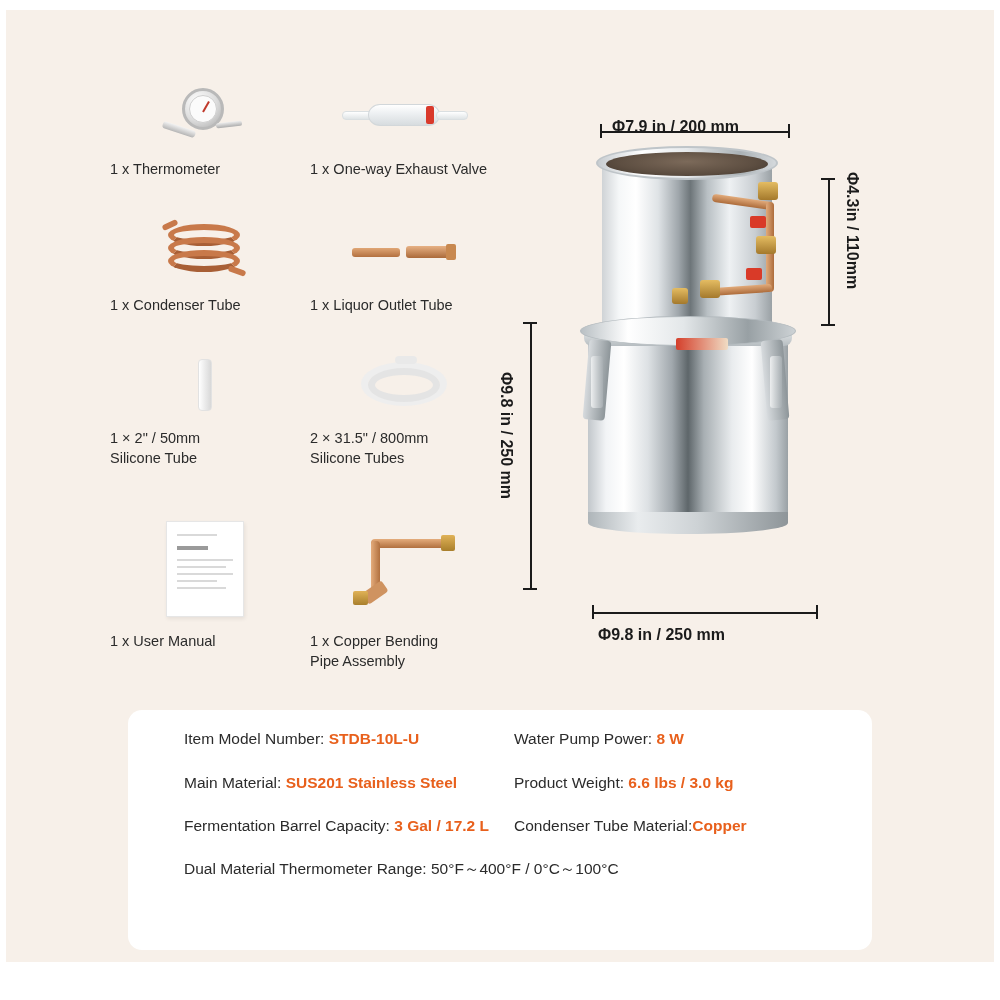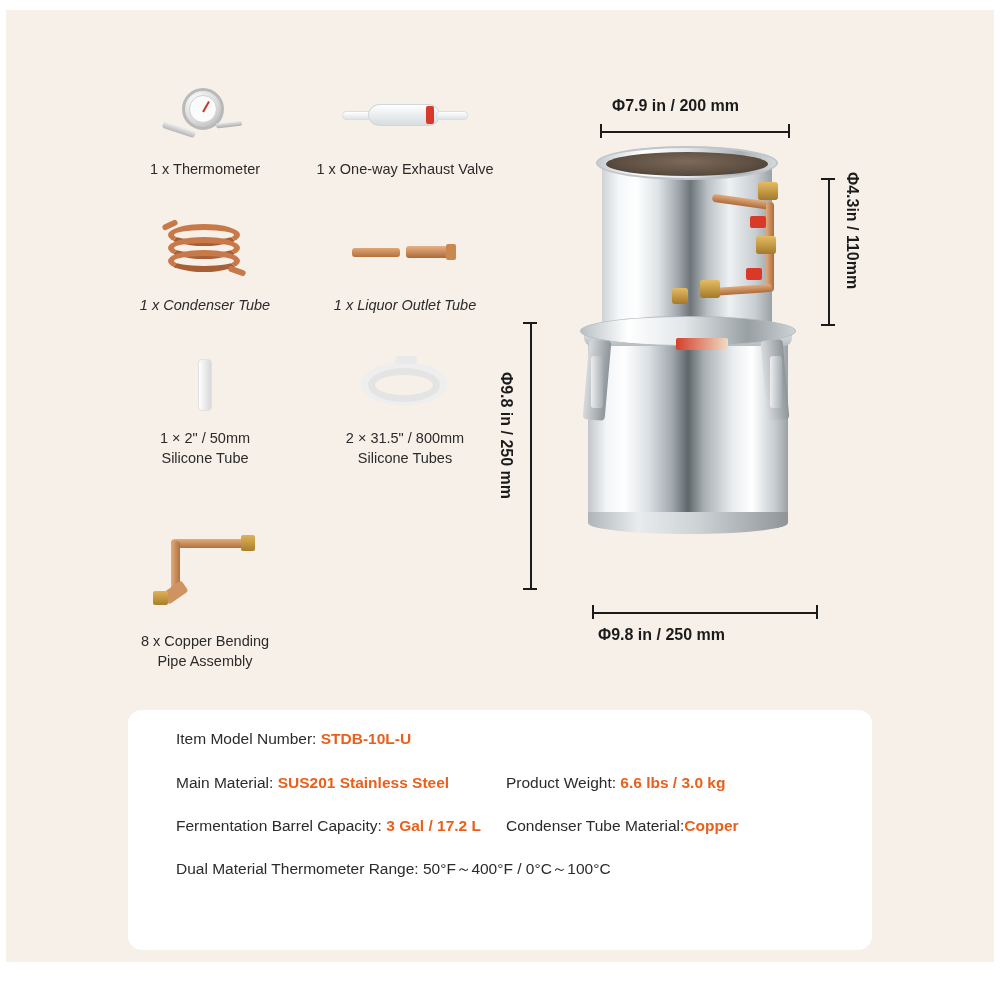--- a/index.html
+++ b/index.html
@@ -51,21 +51,21 @@
     left: 110px;
     top: 80px;
     width: 400px;
   }
   .acc-row {
     display: flex;
   }
   .acc-cell {
     width: 190px;
     margin-right: 10px;
-    text-align: center;
+    text-align: left;
   }
   .acc-art {
     height: 72px;
     display: flex;
     align-items: center;
     justify-content: center;
     position: relative;
   }
   .acc-label {
     font-size: 14.5px;
@@ -518,21 +518,21 @@
     position: absolute;
     left: 128px;
     top: 710px;
     width: 744px;
     height: 240px;
     background: #ffffff;
     border-radius: 14px;
   }
   .spec-grid {
     position: absolute;
-    left: 48px;
+    left: 56px;
     top: 18px;
     width: 660px;
   }
   .spec-row {
     display: flex;
     margin-bottom: 22px;
   }
   .spec-item {
     width: 50%;
     font-size: 15.5px;
@@ -581,21 +581,21 @@
             <div class="tube-l"></div>
             <div class="bulb"></div>
             <div class="red"></div>
             <div class="tube-r"></div>
           </div>
         </div>
         <div class="acc-label">1 x One-way Exhaust Valve</div>
       </div>
     </div>
 
-    <div class="acc-row" style="margin-top:36px;font-style:italic;">
+    <div class="acc-row" style="margin-top:36px;">
       <div class="acc-cell">
         <div class="acc-art">
           <div class="coil">
             <div class="ring"></div>
             <div class="ring"></div>
             <div class="ring"></div>
             <div class="tail"></div>
             <div class="tail2"></div>
           </div>
         </div>
@@ -630,32 +630,46 @@
             <div class="loop b"></div>
             <div class="end"></div>
           </div>
         </div>
         <div class="acc-label" style="white-space:pre-line;">2 × 31.5" / 800mm
 Silicone Tubes</div>
       </div>
     </div>
 
     <div class="acc-row" style="margin-top:46px;">
+      <div class="acc-cell">
+        <div class="acc-art" style="height:110px;">
+          <div class="manual">
+            <div class="ln w2"></div>
+            <div class="ttl"></div>
+            <div class="ln w1"></div>
+            <div class="ln w3"></div>
+            <div class="ln w1"></div>
+            <div class="ln w2"></div>
+            <div class="ln w3"></div>
+          </div>
+        </div>
+        <div class="acc-label">1 x User Manual</div>
+      </div>
 
       <div class="acc-cell">
         <div class="acc-art" style="height:110px;">
           <div class="bend">
             <div class="horiz"></div>
             <div class="vert"></div>
             <div class="elbow"></div>
             <div class="nut-a"></div>
             <div class="nut-b"></div>
           </div>
         </div>
-        <div class="acc-label" style="white-space:pre-line;">8 x Copper Bending
+        <div class="acc-label" style="white-space:pre-line;">1 x Copper Bending
 Pipe Assembly</div>
       </div>
     </div>
 
   </div>
 
   <div class="product">
     <div class="pot-top"></div>
     <div class="pot-rim"></div>
     <div class="pot-inner"></div>
@@ -677,21 +691,21 @@
     <div class="sticker"></div>
     <div class="clip l"></div>
     <div class="clip-h l"></div>
     <div class="clip r"></div>
     <div class="clip-h r"></div>
   </div>
 
   <div class="dim-line-h" style="left:600px; top:131px; width:190px;"></div>
   <div class="cap-v" style="left:600px; top:124px;"></div>
   <div class="cap-v" style="left:788px; top:124px;"></div>
-  <div class="dim-text" style="left:612px; top:97px;">Φ7.9 in / 200 mm</div>
+  <div class="dim-text" style="left:612px; top:118px;">Φ7.9 in / 200 mm</div>
 
   <div class="dim-line-v" style="left:828px; top:178px; height:148px;"></div>
   <div class="cap-h" style="left:821px; top:178px;"></div>
   <div class="cap-h" style="left:821px; top:324px;"></div>
   <div class="dim-text vertical-text" style="left:843px; top:172px;">Φ4.3in / 110mm</div>
 
   <div class="dim-line-v" style="left:530px; top:322px; height:268px;"></div>
   <div class="cap-h" style="left:523px; top:322px;"></div>
   <div class="cap-h" style="left:523px; top:588px;"></div>
   <div class="dim-text vertical-text" style="left:497px; top:372px;">Φ9.8 in / 250 mm</div>
@@ -702,20 +716,24 @@
   <div class="dim-text" style="left:598px; top:626px;">Φ9.8 in / 250 mm</div>
 
   <div class="spec-card">
     <div class="spec-grid">
 
       <div class="spec-row">
         <div class="spec-item">
           <span>Item Model Number:</span>
           <span class="val">STDB-10L-U</span>
         </div>
+        <div class="spec-item">
+          <span>Water Pump Power:</span>
+          <span class="val">8 W</span>
+        </div>
       </div>
 
       <div class="spec-row">
         <div class="spec-item">
           <span>Main Material:</span>
           <span class="val">SUS201 Stainless Steel</span>
         </div>
         <div class="spec-item">
           <span>Product Weight:</span>
           <span class="val">6.6 lbs / 3.0 kg</span>

